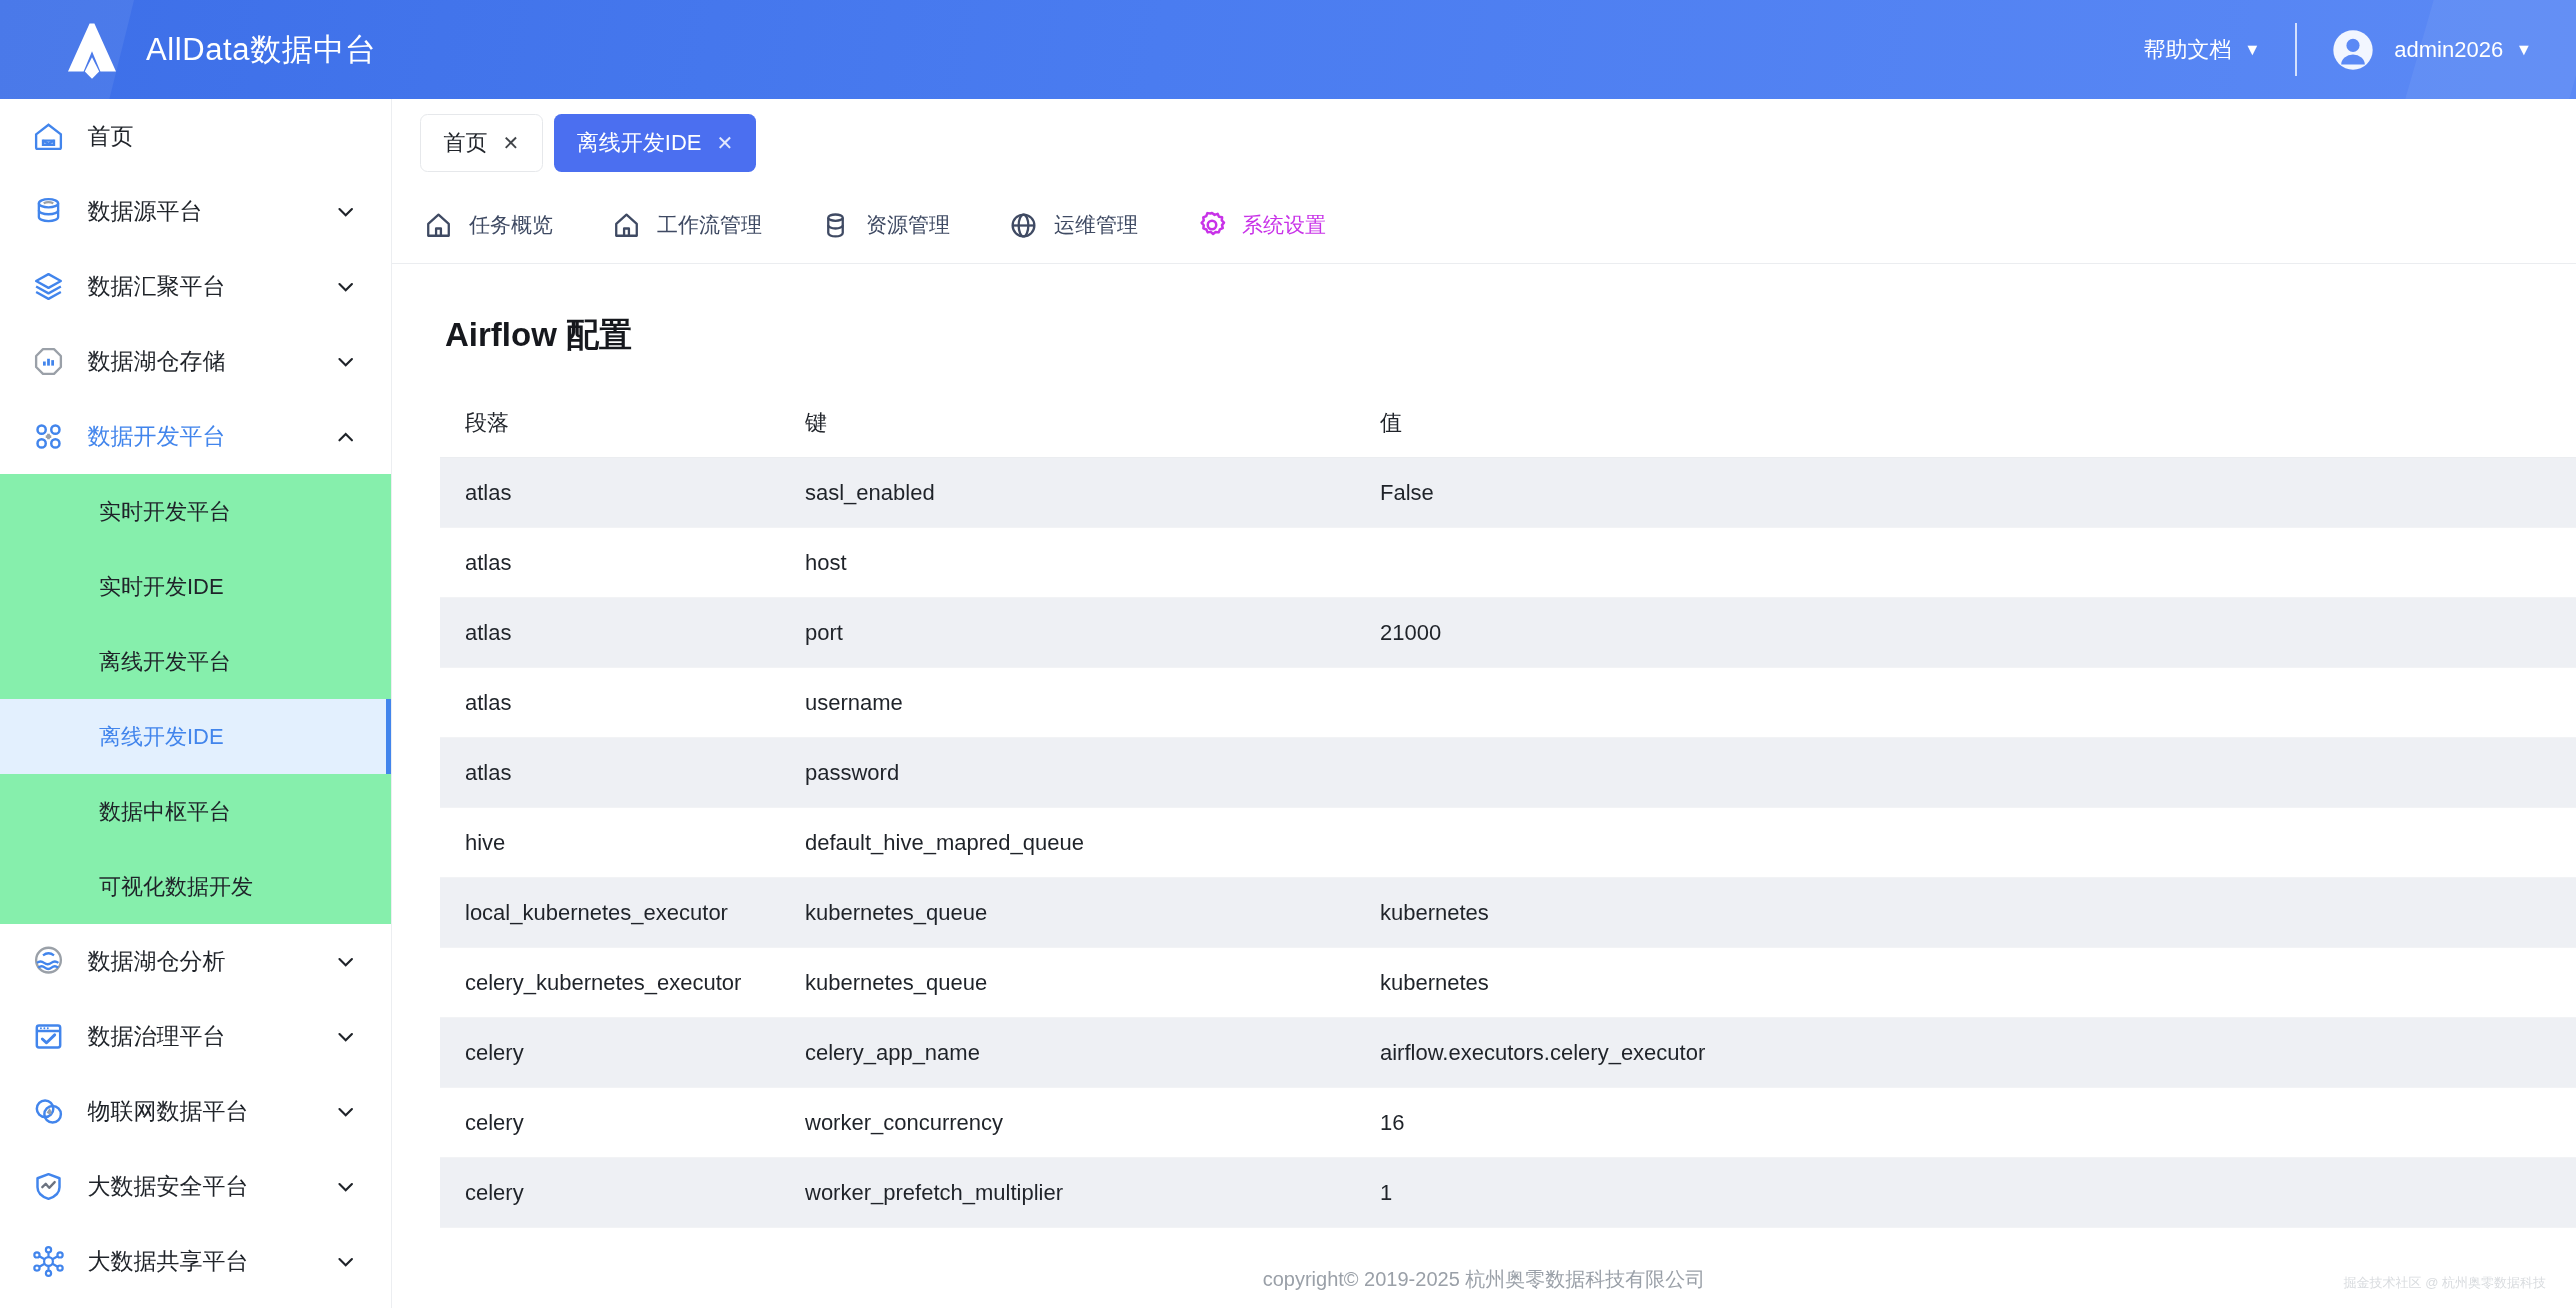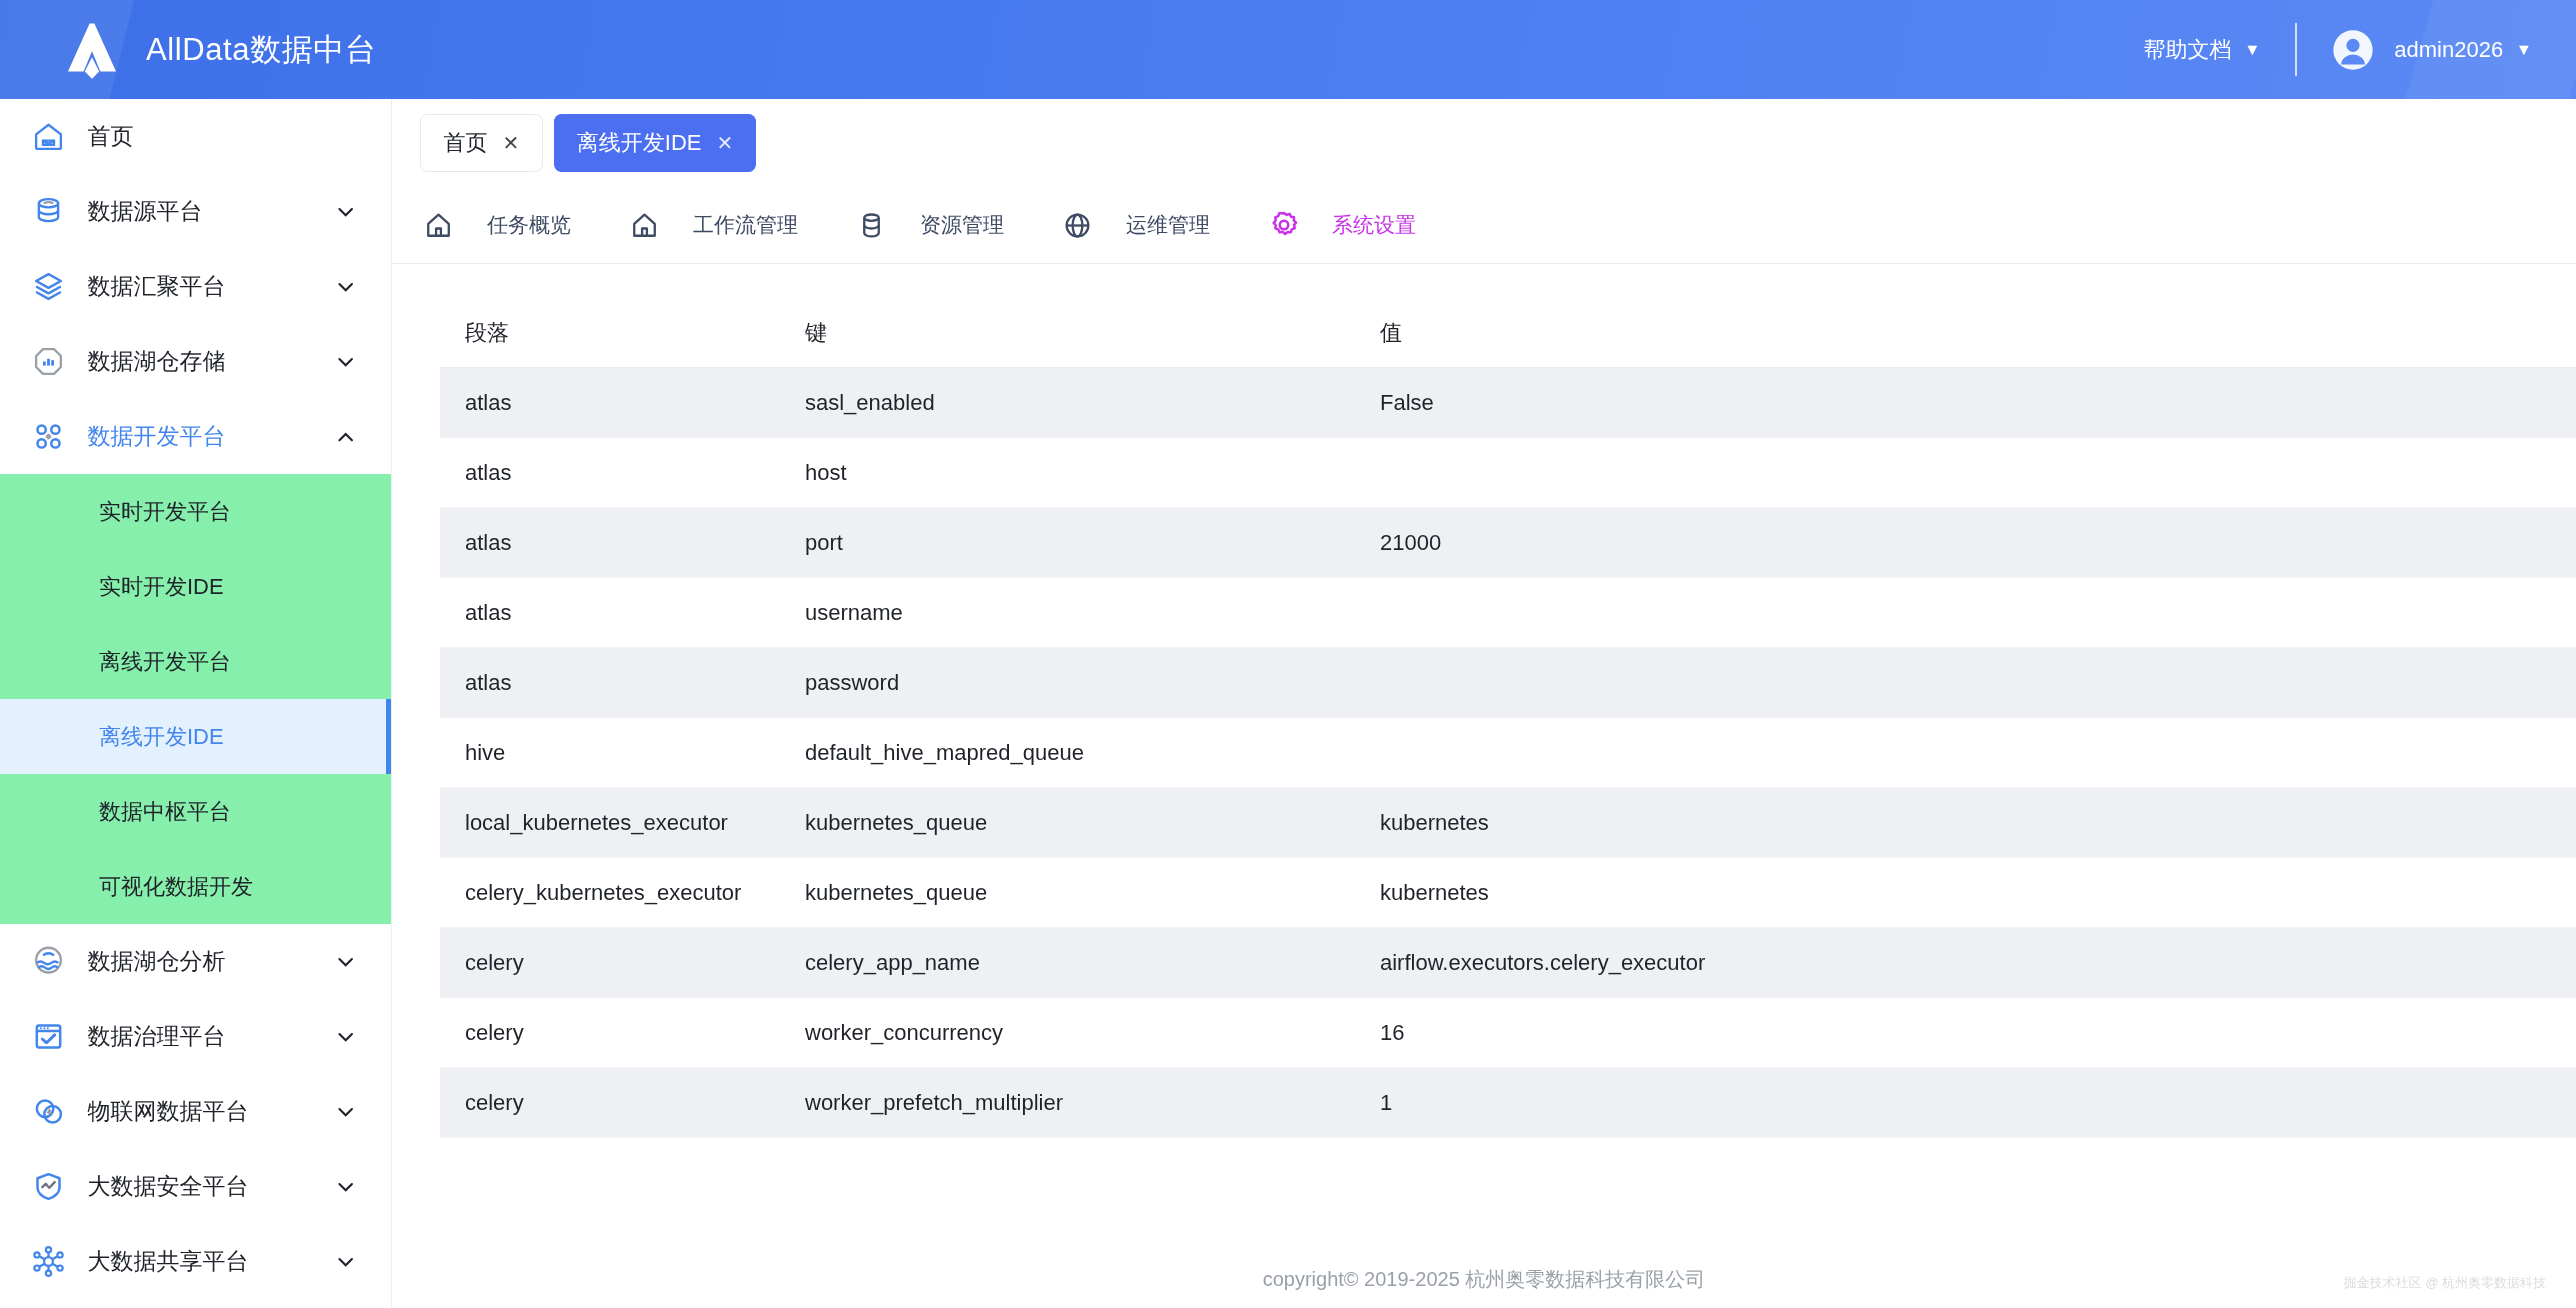--- a/index.html
+++ b/index.html
@@ -98,21 +98,21 @@
   }
   .tab.inactive { background: #ffffff; border: 1.3px solid #e6e8eb; color: #1f2329; }
   .tab.active { background: #4b6ff0; color: #ffffff; }
   .tab-close { font-size: 20px; line-height: 1; opacity: .85; }
 
   .subnav {
     height: 77px; flex: 0 0 77px; display: flex; align-items: center;
     padding-left: 30px; border-bottom: 1.3px solid #ebedf0;
   }
   .subnav-item {
-    display: flex; align-items: center; gap: 32px;
+    display: flex; align-items: center; gap: 14px;
     margin-right: 57px; cursor: pointer; color: #3f4a63;
     font-size: 21px; white-space: nowrap;
   }
   .subnav-item.active { color: #c832e8; }
   .subnav-icon { width: 33px; height: 33px; display: flex; align-items: center; justify-content: center; }
 
   .content { flex: 1 1 auto; padding: 35px 50px 0 48px; overflow: hidden; }
   .page-title {
     font-size: 33px; font-weight: bold; color: #16181d;
     margin: 14px 0 31px 5px;
@@ -435,20 +435,21 @@
             <svg viewBox="0 0 24 24" width="30" height="30" fill="none" stroke="#c832e8" stroke-width="2" stroke-linejoin="round">
               <path d="M12 2.4 l2.1 1.5 l2.4 -0.8 l1.1 2.3 l2.5 0.4 l-0.3 2.5 l1.8 1.8 l-1.6 2 l0.6 2.4 l-2.3 1 l-0.9 2.4 l-2.5 -0.3 l-2 1.6 l-1.9 -1.7 l-2.5 0.4 l-1 -2.3 l-2.4 -0.9 l0.3 -2.5 l-1.7 -1.9 l1.7 -1.9 l-0.4 -2.5 l2.4 -1 l0.9 -2.4 l2.5 0.3 Z"></path>
               <circle cx="12" cy="12" r="3.4"></circle>
             </svg>
           </span>
           <span>系统设置</span>
         </div>
       </div>
 
       <div class="content">
+        <div class="page-title">Airflow 配置</div>
 
         <table class="cfg">
           <colgroup>
             <col class="col-sec">
               <col class="col-key">
               <col class="col-val">
           </colgroup>
           <thead>
             <tr>
               <th>段落</th>

